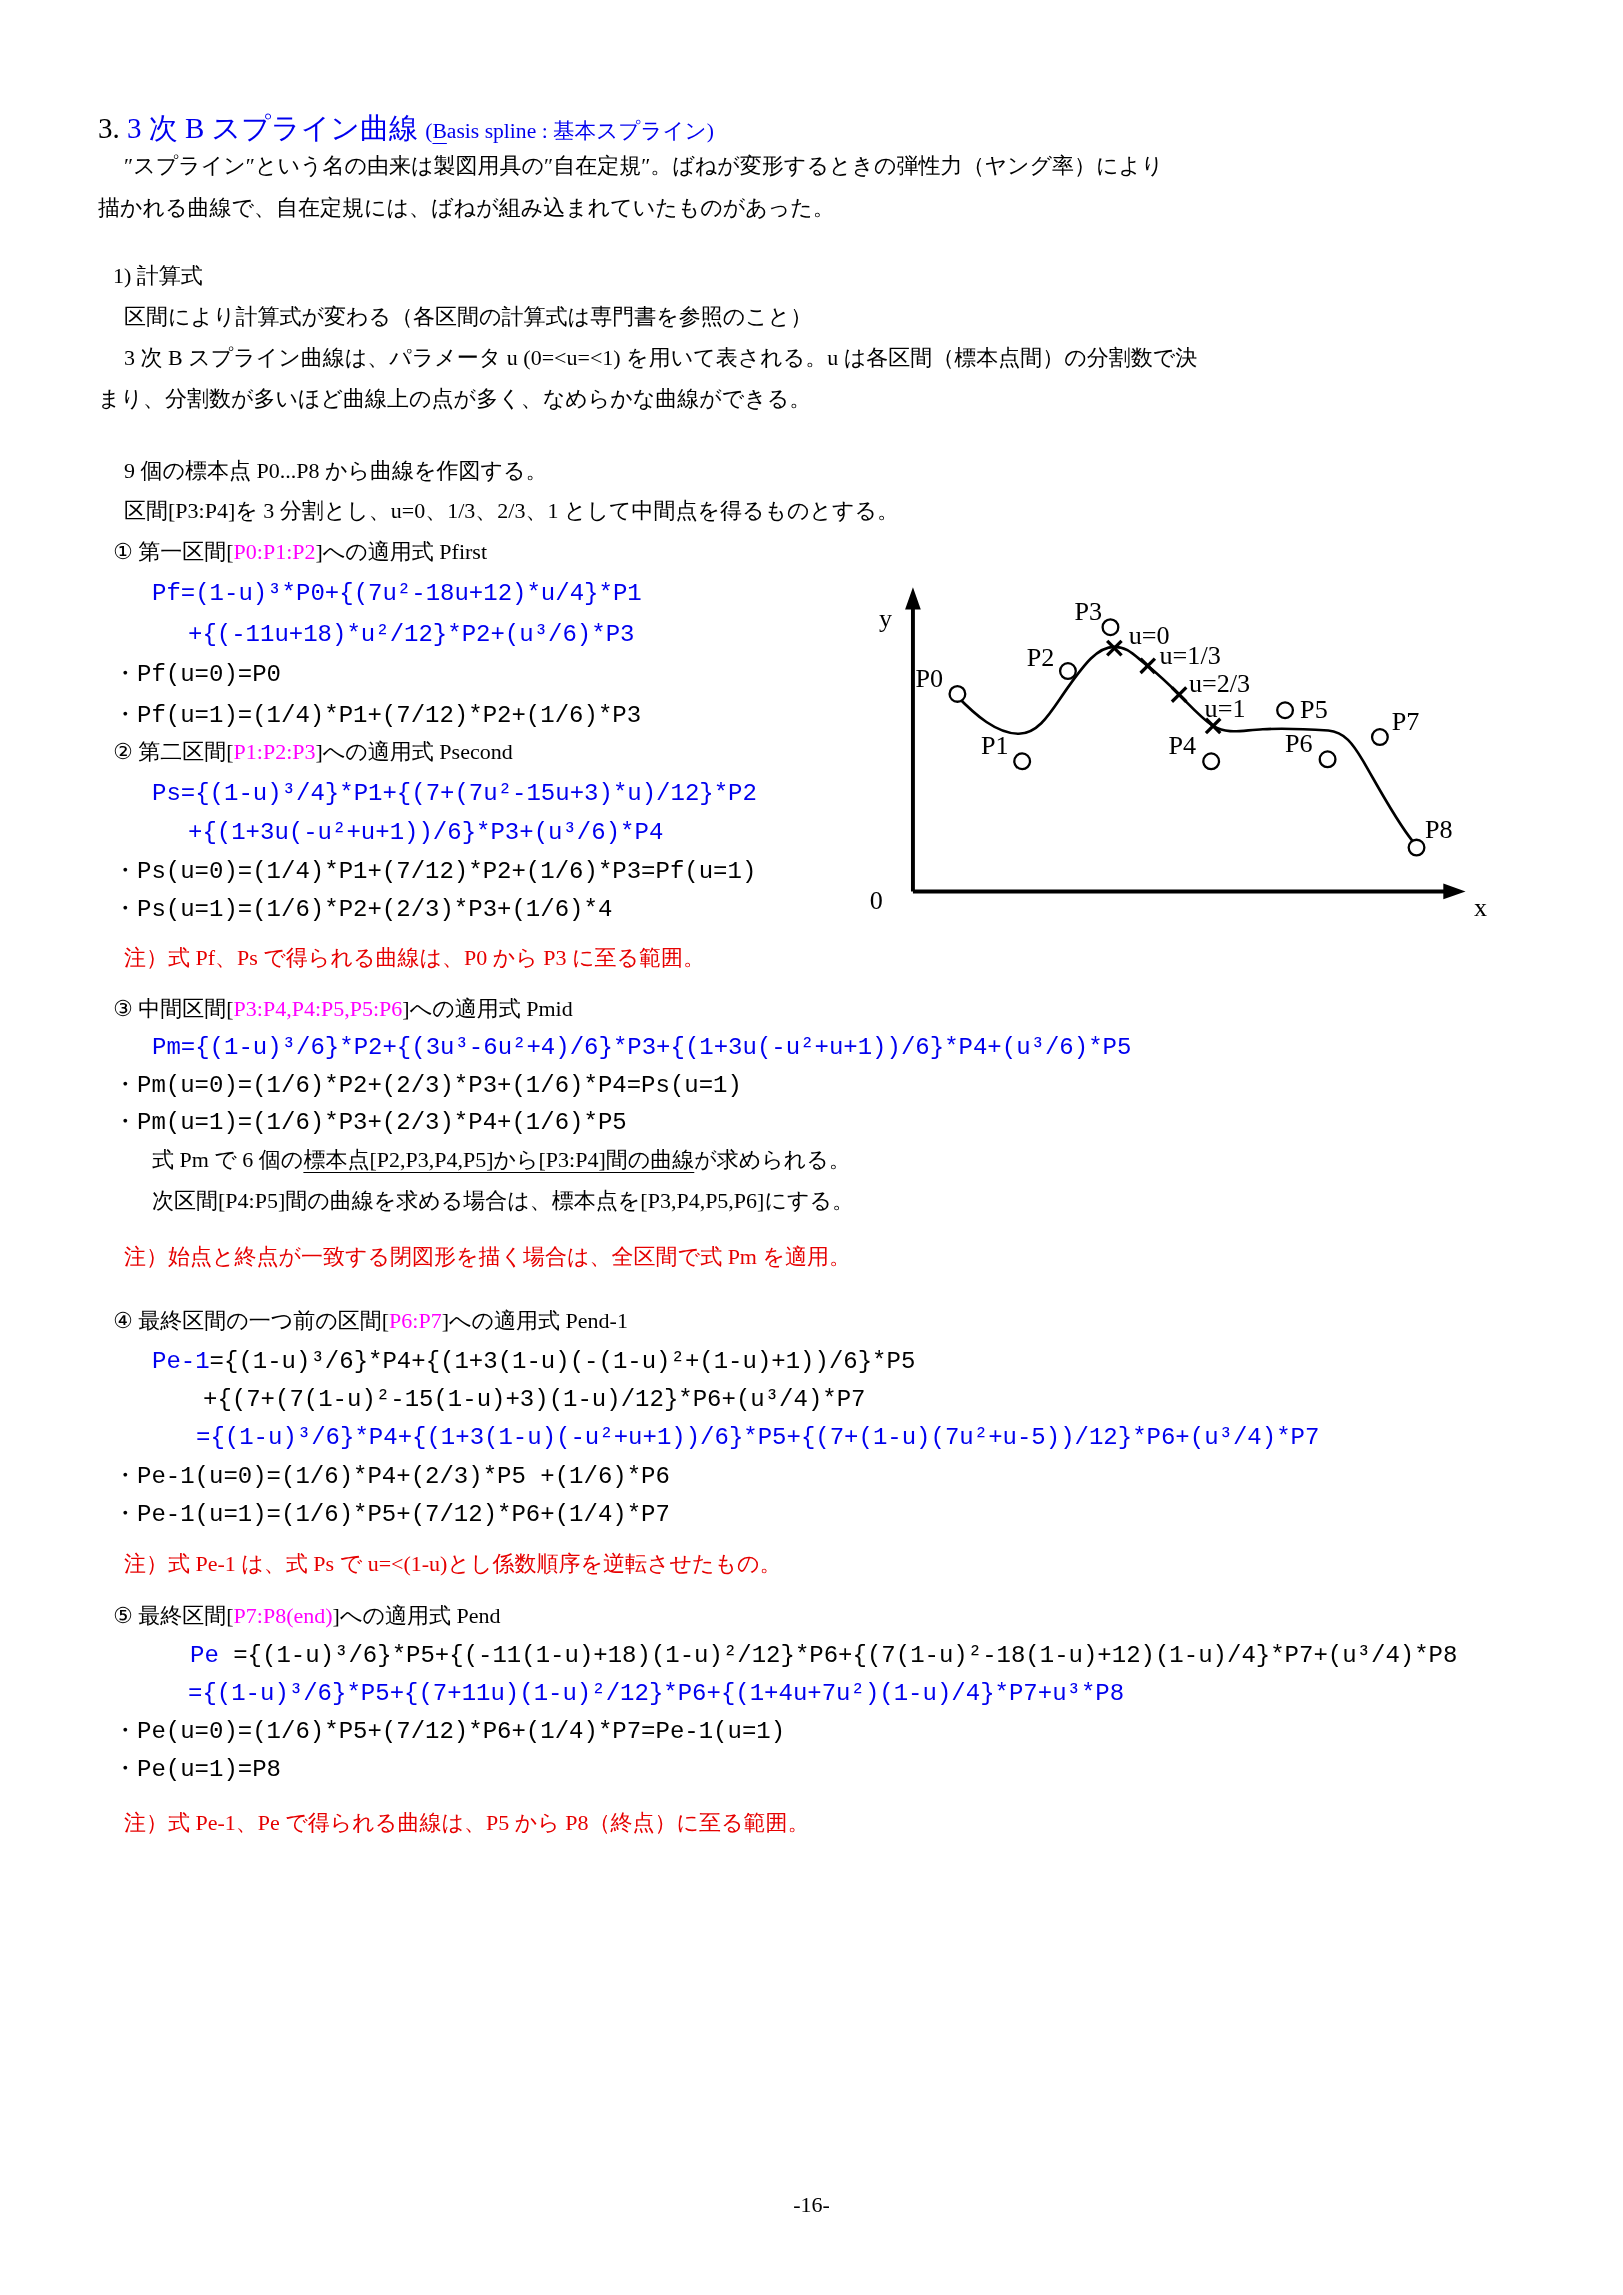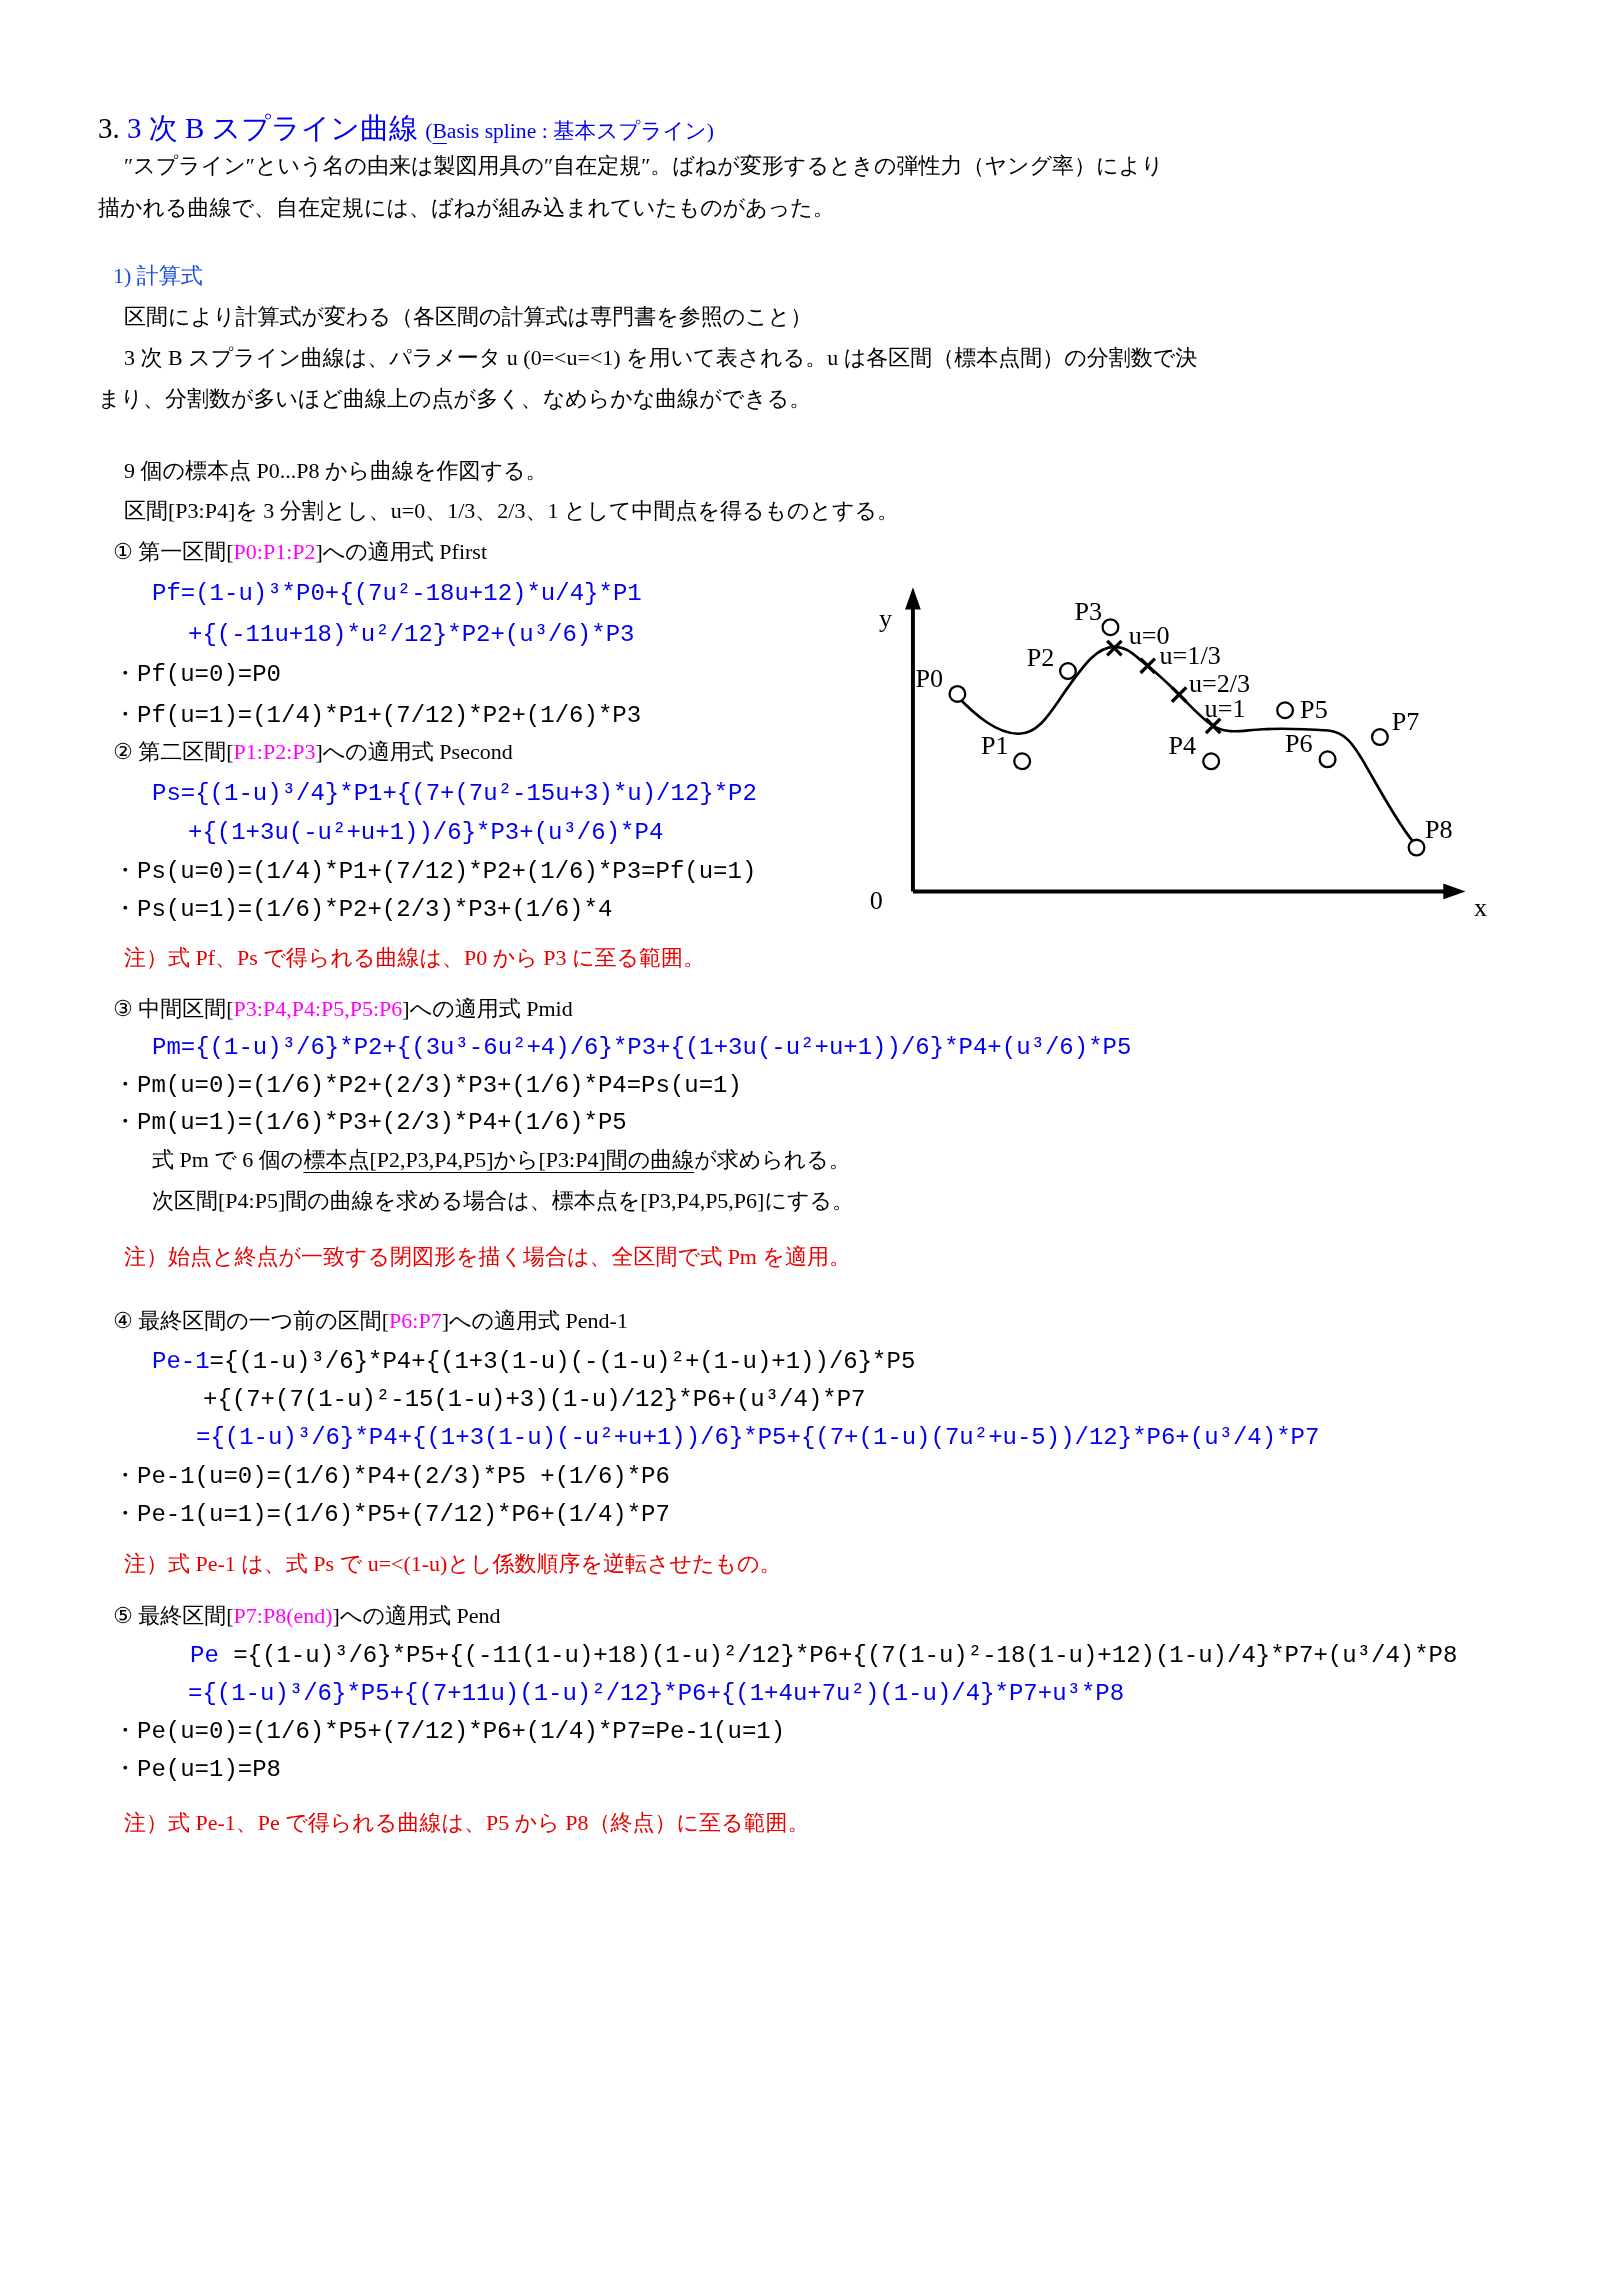--- a/index.html
+++ b/index.html
@@ -39,21 +39,21 @@
   .graph{position:absolute;left:841px;top:561px;}
 </style>
 </head>
 <body>
 
 <div class="page">
   <div>
       <div class="line title" style="left: 98px; top: 110px;"><span style="color: rgb(0, 0, 0);">3. </span><span style="color: rgb(0, 0, 238);">3 次 B スプライン曲線 </span><span style="color: rgb(0, 0, 238); font-size: 21.6px;">(</span><span class="ul" style="color: rgb(0, 0, 238); font-size: 21.6px;">B</span><span style="color: rgb(0, 0, 238); font-size: 21.6px;">asis spline : 基本スプライン)</span></div>
       <div class="line" style="left: 124px; top: 152px;"><span style="color: rgb(0, 0, 0);">″スプライン″という名の由来は製図用具の″自在定規″。ばねが変形するときの弾性力（ヤング率）により</span></div>
       <div class="line" style="left: 98px; top: 194px;"><span style="color: rgb(0, 0, 0);">描かれる曲線で、自在定規には、ばねが組み込まれていたものがあった。</span></div>
-      <div class="line" style="left: 113px; top: 262px;"><span style="color: #1d4ed8;">1) 計算式</span></div>
+      <div class="line" style="left: 113px; top: 262px;"><span style="color: #000000;">1) 計算式</span></div>
       <div class="line" style="left: 124px; top: 303px;"><span style="color: rgb(0, 0, 0);">区間により計算式が変わる（各区間の計算式は専門書を参照のこと）</span></div>
       <div class="line" style="left: 124px; top: 344px;"><span style="color: rgb(0, 0, 0);">3 次 B スプライン曲線は、パラメータ u (0=&lt;u=&lt;1) を用いて表される。u は各区間（標本点間）の分割数で決</span></div>
       <div class="line" style="left: 98px; top: 385px;"><span style="color: rgb(0, 0, 0);">まり、分割数が多いほど曲線上の点が多く、なめらかな曲線ができる。</span></div>
       <div class="line" style="left: 124px; top: 457px;"><span style="color: rgb(0, 0, 0);">9 個の標本点 P0...P8 から曲線を作図する。</span></div>
       <div class="line" style="left: 124px; top: 497px;"><span style="color: rgb(0, 0, 0);">区間[P3:P4]を 3 分割とし、u=0、1/3、2/3、1 として中間点を得るものとする。</span></div>
       <div class="line" style="left: 113px; top: 538px;"><span style="color: rgb(0, 0, 0);">① 第一区間[</span><span style="color: rgb(255, 0, 255);">P0:P1:P2</span><span style="color: rgb(0, 0, 0);">]への適用式 Pfirst</span></div>
       <div class="line f" style="left: 152px; top: 579px;"><span style="color: rgb(0, 0, 238);">Pf=(1-u)³*P0+{(7u²-18u+12)*u/4}*P1</span></div>
       <div class="line f" style="left: 188px; top: 620px;"><span style="color: rgb(0, 0, 238);">+{(-11u+18)*u²/12}*P2+(u³/6)*P3</span></div>
       <div class="line f" style="left: 113px; top: 660px;"><span style="color: rgb(0, 0, 0);">・Pf(u=0)=P0</span></div>
       <div class="line f" style="left: 113px; top: 701px;"><span style="color: rgb(0, 0, 0);">・Pf(u=1)=(1/4)*P1+(7/12)*P2+(1/6)*P3</span></div>
@@ -119,14 +119,15 @@
       <line x1="458" y1="171" x2="480" y2="149" stroke="#000" stroke-width="5"></line>
       <text x="487" y="158">u=1/3</text>
       <line x1="506" y1="193" x2="528" y2="215" stroke="#000" stroke-width="5"></line>
       <line x1="506" y1="215" x2="528" y2="193" stroke="#000" stroke-width="5"></line>
       <text x="532" y="200">u=2/3</text>
       <line x1="558" y1="241" x2="580" y2="263" stroke="#000" stroke-width="5"></line>
       <line x1="558" y1="263" x2="580" y2="241" stroke="#000" stroke-width="5"></line>
       <text x="556" y="238">u=1</text>
     </svg>
 
+  <div class="pagenum">-16-</div>
 </div>
 
 
 </body></html>

